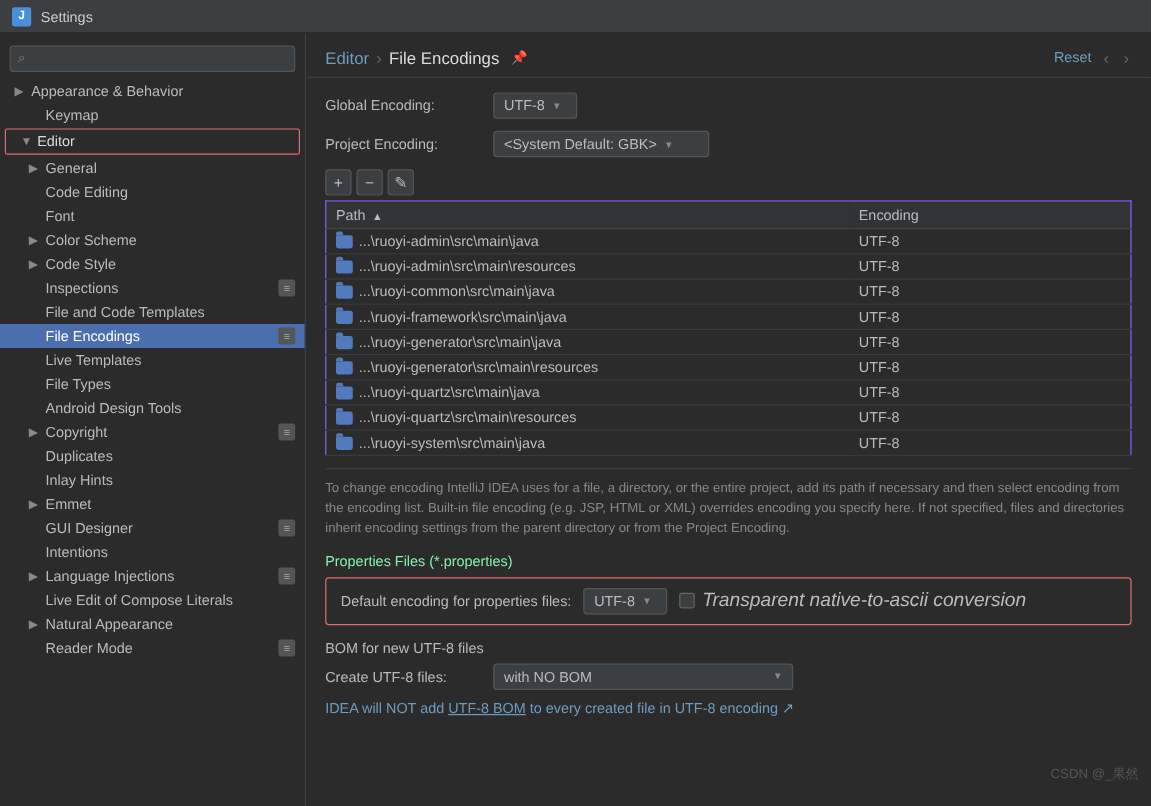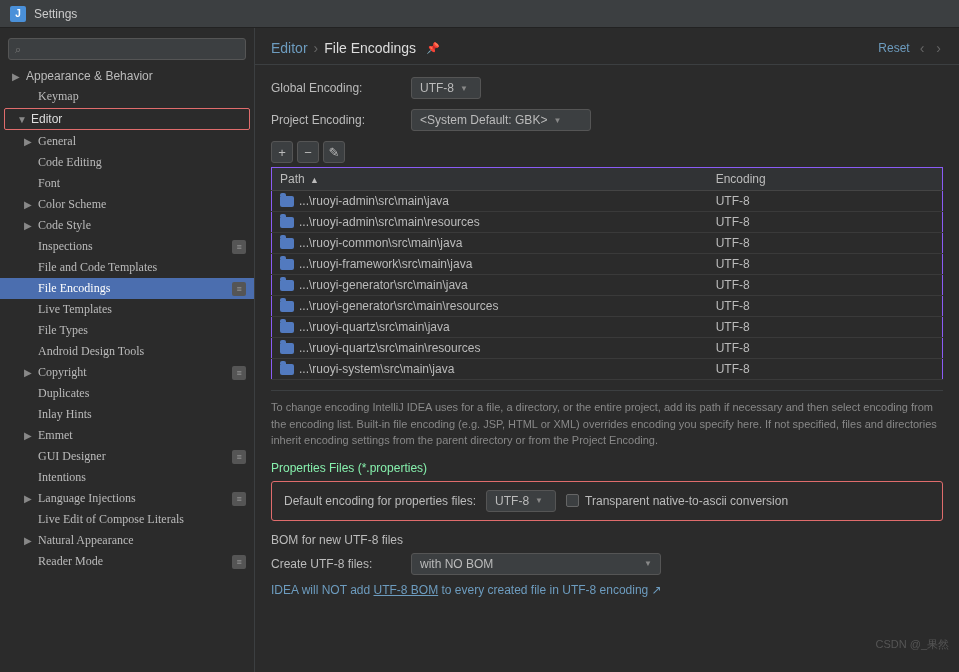--- a/index.html
+++ b/index.html
@@ -100,21 +100,20 @@
       width: 14px; height: 14px;
       background: #555;
       border-radius: 2px;
       display: flex; align-items: center; justify-content: center;
       font-size: 9px;
       color: #aaa;
       margin-left: 4px;
     }
     .sidebar-child {
       padding-left: 24px;
-      font-family: Liberation Serif, serif;
     }
 
     
     .sidebar-item.editor-parent {
       color: #fff;
     }
 
     
     .content {
       flex: 1;
@@ -295,21 +294,21 @@
       gap: 6px;
     }
     .checkbox {
       width: 13px; height: 13px;
       border: 1px solid #666;
       border-radius: 2px;
       background: #3c3f41;
       display: flex; align-items: center; justify-content: center;
       cursor: pointer;
     }
-    .checkbox-label { color: #bbb; font-size: 12px; }
+    .checkbox-label { color: #bbb; font-size: 16px; font-style: italic; }
 
     
     .bom-section { margin-bottom: 10px; }
     .bom-label { color: #bbb; font-size: 12px; margin-bottom: 6px; }
     .bom-row {
       display: flex;
       align-items: center;
       gap: 10px;
       margin-bottom: 8px;
     }

